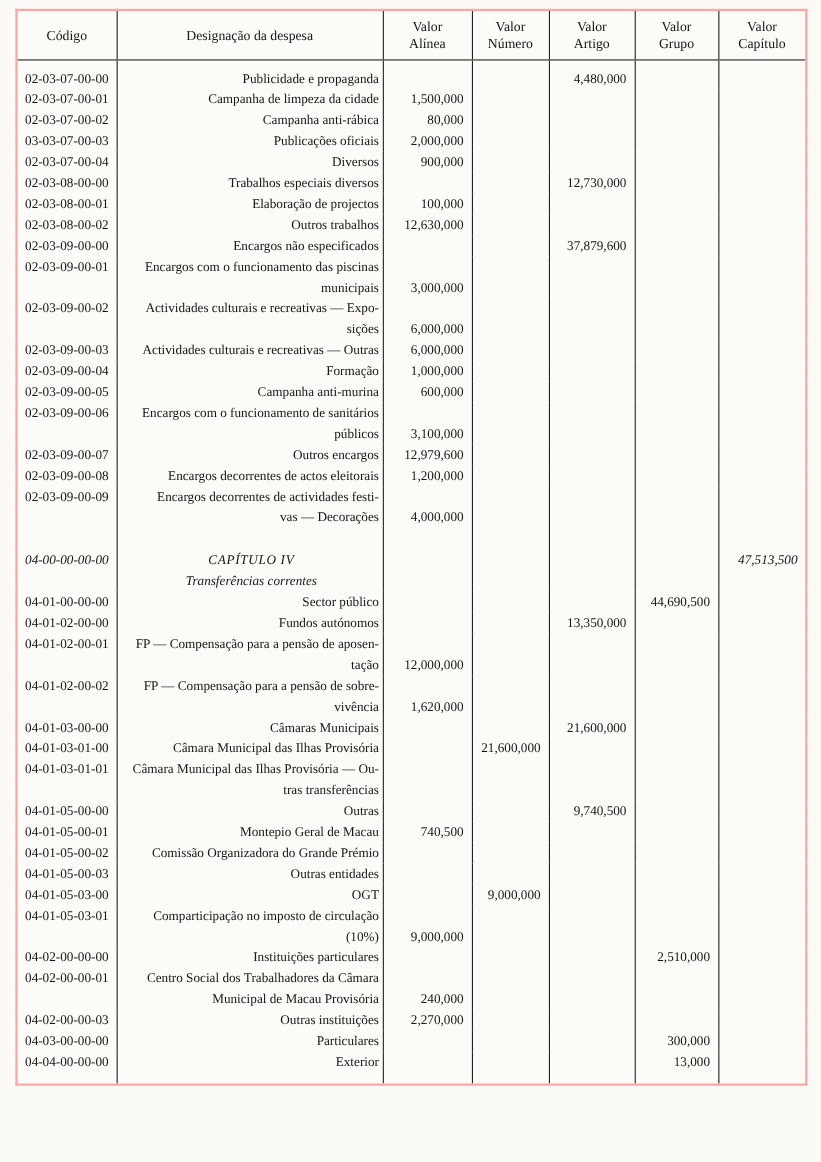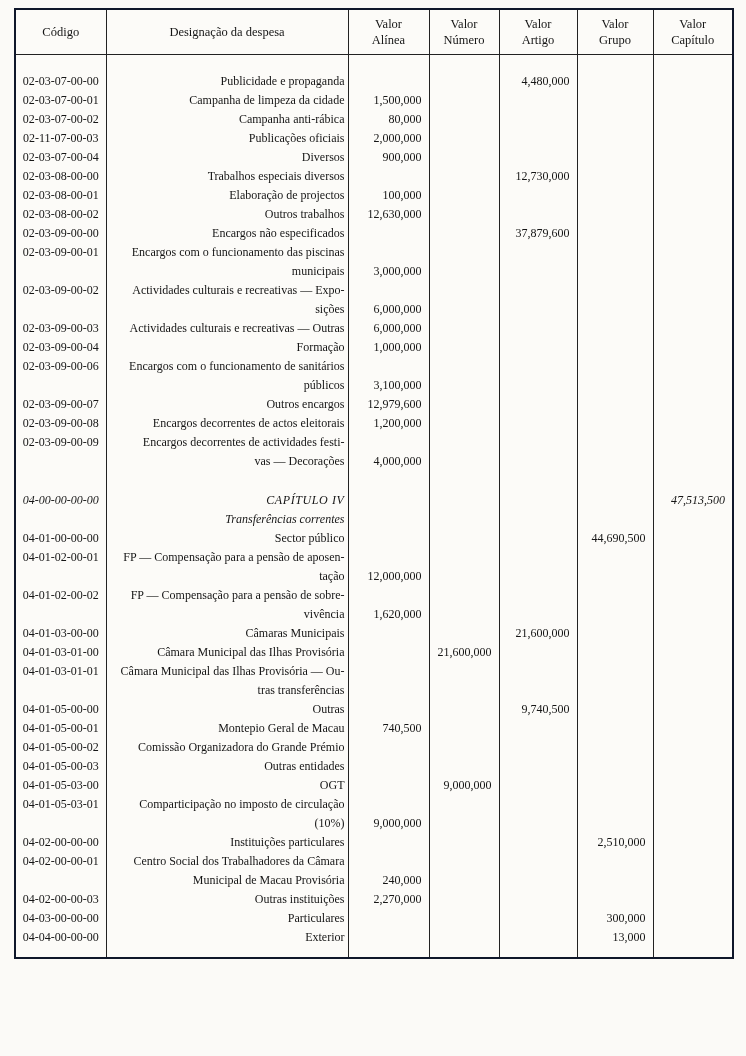--- a/index.html
+++ b/index.html
@@ -19,21 +19,21 @@
   }
   table.budget {
     position: absolute;
     left: 14px;
     top: 8px;
     width: 718px;
     height: 834px;
     border-collapse: collapse;
     table-layout: fixed;
     background: #fcfbf8;
-    border: 2px solid #0f172a;
+    border: 2px solid #fca5a5;
   }
   col.c-codigo   { width: 91px; }
   col.c-desig    { width: 242px; }
   col.c-alinea   { width: 81px; }
   col.c-numero   { width: 70px; }
   col.c-artigo   { width: 78px; }
   col.c-grupo    { width: 76px; }
   col.c-capitulo { width: 80px; }
 
   th:not(:first-child), td:not(:first-child) {
@@ -72,27 +72,27 @@
     text-indent: -11px;
     white-space: nowrap;
     overflow: hidden;
   }
   td.val {
     text-align: right;
     padding-right: 7px;
     vertical-align: bottom;
     white-space: nowrap;
   }
-  tbody tr:first-child td { padding-top: 17px; }
+  tbody tr:first-child td { padding-top: 7px; }
   tbody tr:last-child td { padding-bottom: 10px; }
   tr.spacer td { height: 20px; }
 
   tr.chapter td { font-style: italic; }
   tr.chapter td.desig { text-align: center; }
-  tr.chapter td.desig .wrap { padding-left: 0; text-indent: 0; white-space: normal; text-align: right; }
+  tr.chapter td.desig .wrap { padding-left: 0; text-indent: 0; white-space: normal; }
   tr.chapter td.val { vertical-align: top; }
   tr.chapter .cap-title { letter-spacing: 0.6px; }
 </style>
 </head>
 <body>
 
 <div class="sheet">
   <table class="budget">
     <colgroup>
       <col class="c-codigo">
@@ -161,21 +161,21 @@
           <td class="desig">
             <div class="wrap"><span>Campanha anti-rábica</span></div>
           </td>
           <td class="val">80,000</td>
           <td class="val"></td>
           <td class="val"></td>
           <td class="val"></td>
           <td class="val"></td>
         </tr>
         <tr>
-          <td class="code">02-11-07-00-03</td>
+          <td class="code">03-03-07-00-03</td>
           <td class="desig">
             <div class="wrap"><span>Publicações oficiais</span></div>
           </td>
           <td class="val">2,000,000</td>
           <td class="val"></td>
           <td class="val"></td>
           <td class="val"></td>
           <td class="val"></td>
         </tr>
         <tr>
@@ -265,20 +265,31 @@
           <td class="val"></td>
           <td class="val"></td>
           <td class="val"></td>
         </tr>
         <tr>
           <td class="code">02-03-09-00-04</td>
           <td class="desig">
             <div class="wrap"><span>Formação</span></div>
           </td>
           <td class="val">1,000,000</td>
+          <td class="val"></td>
+          <td class="val"></td>
+          <td class="val"></td>
+          <td class="val"></td>
+        </tr>
+        <tr>
+          <td class="code">02-03-09-00-05</td>
+          <td class="desig">
+            <div class="wrap"><span>Campanha anti-murina</span></div>
+          </td>
+          <td class="val">600,000</td>
           <td class="val"></td>
           <td class="val"></td>
           <td class="val"></td>
           <td class="val"></td>
         </tr>
         <tr>
           <td class="code">02-03-09-00-06</td>
           <td class="desig">
             <div class="wrap"><span>Encargos com o funcionamento de sanitários</span><br><span>públicos</span></div>
           </td>
@@ -345,20 +356,31 @@
         </tr>
         <tr>
           <td class="code">04-01-00-00-00</td>
           <td class="desig">
             <div class="wrap"><span>Sector público</span></div>
           </td>
           <td class="val"></td>
           <td class="val"></td>
           <td class="val"></td>
           <td class="val">44,690,500</td>
+          <td class="val"></td>
+        </tr>
+        <tr>
+          <td class="code">04-01-02-00-00</td>
+          <td class="desig">
+            <div class="wrap"><span>Fundos autónomos</span></div>
+          </td>
+          <td class="val"></td>
+          <td class="val"></td>
+          <td class="val">13,350,000</td>
+          <td class="val"></td>
           <td class="val"></td>
         </tr>
         <tr>
           <td class="code">04-01-02-00-01</td>
           <td class="desig">
             <div class="wrap"><span>FP — Compensação para a pensão de aposen-</span><br><span>tação</span></div>
           </td>
           <td class="val">12,000,000</td>
           <td class="val"></td>
           <td class="val"></td>

